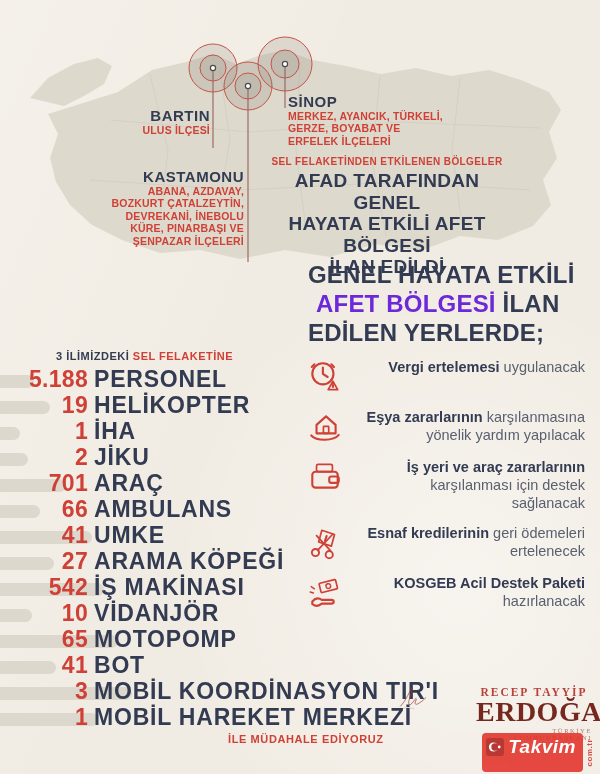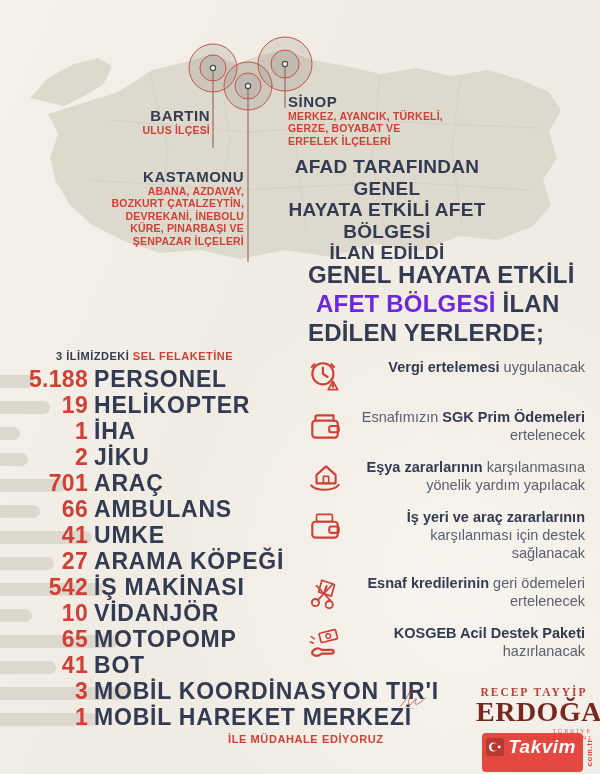--- a/index.html
+++ b/index.html
@@ -106,20 +106,21 @@
   <div class="loc loc-sinop">
     <div class="t">SİNOP</div>
     <div class="s">MERKEZ, AYANCIK, TÜRKELİ, GERZE, BOYABAT VE ERFELEK İLÇELERİ</div>
   </div>
   <div class="loc loc-kastamonu">
     <div class="t">KASTAMONU</div>
     <div class="s">ABANA, AZDAVAY, BOZKURT ÇATALZEYTİN, DEVREKANİ, İNEBOLU KÜRE, PINARBAŞI VE ŞENPAZAR İLÇELERİ</div>
   </div>
 
   <div class="announce">
+    <div class="eyebrow">SEL FELAKETİNDEN ETKİLENEN BÖLGELER</div>
     <div class="big">AFAD TARAFINDAN GENEL</div>
     <div class="big">HAYATA ETKİLİ AFET BÖLGESİ</div>
     <div class="big">İLAN EDİLDİ</div>
   </div>
 
   <div class="heading">
     <div>GENEL HAYATA ETKİLİ</div>
     <div><span class="red">AFET BÖLGESİ</span><span> İLAN</span></div>
     <div>EDİLEN YERLERDE;</div>
   </div>
@@ -127,28 +128,20 @@
   <div class="benefits">
     <div class="bitem">
       <svg class="bicon" width="38" height="36" viewBox="0 0 34 34" fill="none" stroke="#cf4036" stroke-width="2" stroke-linecap="round" stroke-linejoin="round">
         <circle cx="15" cy="14" r="10"></circle>
           <path d="M15 8 v6 l4.5 3"></path>
         <path d="M7 5 L4.5 7.5 M23 5 L25.5 7.5"></path>
         <path d="M20 29 L29 29 L24.5 21 Z" stroke-width="1.6"></path>
           <path d="M24.5 24.5 v2"></path>
       </svg>
       <div class="btxt"><span></span><b>Vergi ertelemesi</b><span> uygulanacak</span></div>
-    </div>
-    <div class="bitem">
-      <svg class="bicon" width="38" height="36" viewBox="0 0 34 34" fill="none" stroke="#cf4036" stroke-width="2" stroke-linecap="round" stroke-linejoin="round">
-        <path d="M8 11 V7.5 a1.5 1.5 0 0 1 1.5 -1.5 H25 V11"></path>
-        <rect x="5" y="11" width="24" height="16" rx="3"></rect>
-        <rect x="21" y="16" width="9" height="6" rx="2"></rect>
-      </svg>
-      <div class="btxt"><span>Esnafımızın </span><b>SGK Prim Ödemeleri</b><span> ertelenecek</span></div>
     </div>
     <div class="bitem">
       <svg class="bicon" width="38" height="36" viewBox="0 0 34 34" fill="none" stroke="#cf4036" stroke-width="2" stroke-linecap="round" stroke-linejoin="round">
         <path d="M9 15 L18 7 L27 15 V23 H9 Z"></path>
           <rect x="15.5" y="16.5" width="5" height="6.5" rx="0.5" stroke-width="1.6"></rect>
         <path d="M4 25 C9 30.5 25 30.5 30 24.5"></path>
       </svg>
       <div class="btxt"><span></span><b>Eşya zararlarının</b><span> karşılanmasına yönelik yardım yapılacak</span></div>
     </div>
     <div class="bitem">

